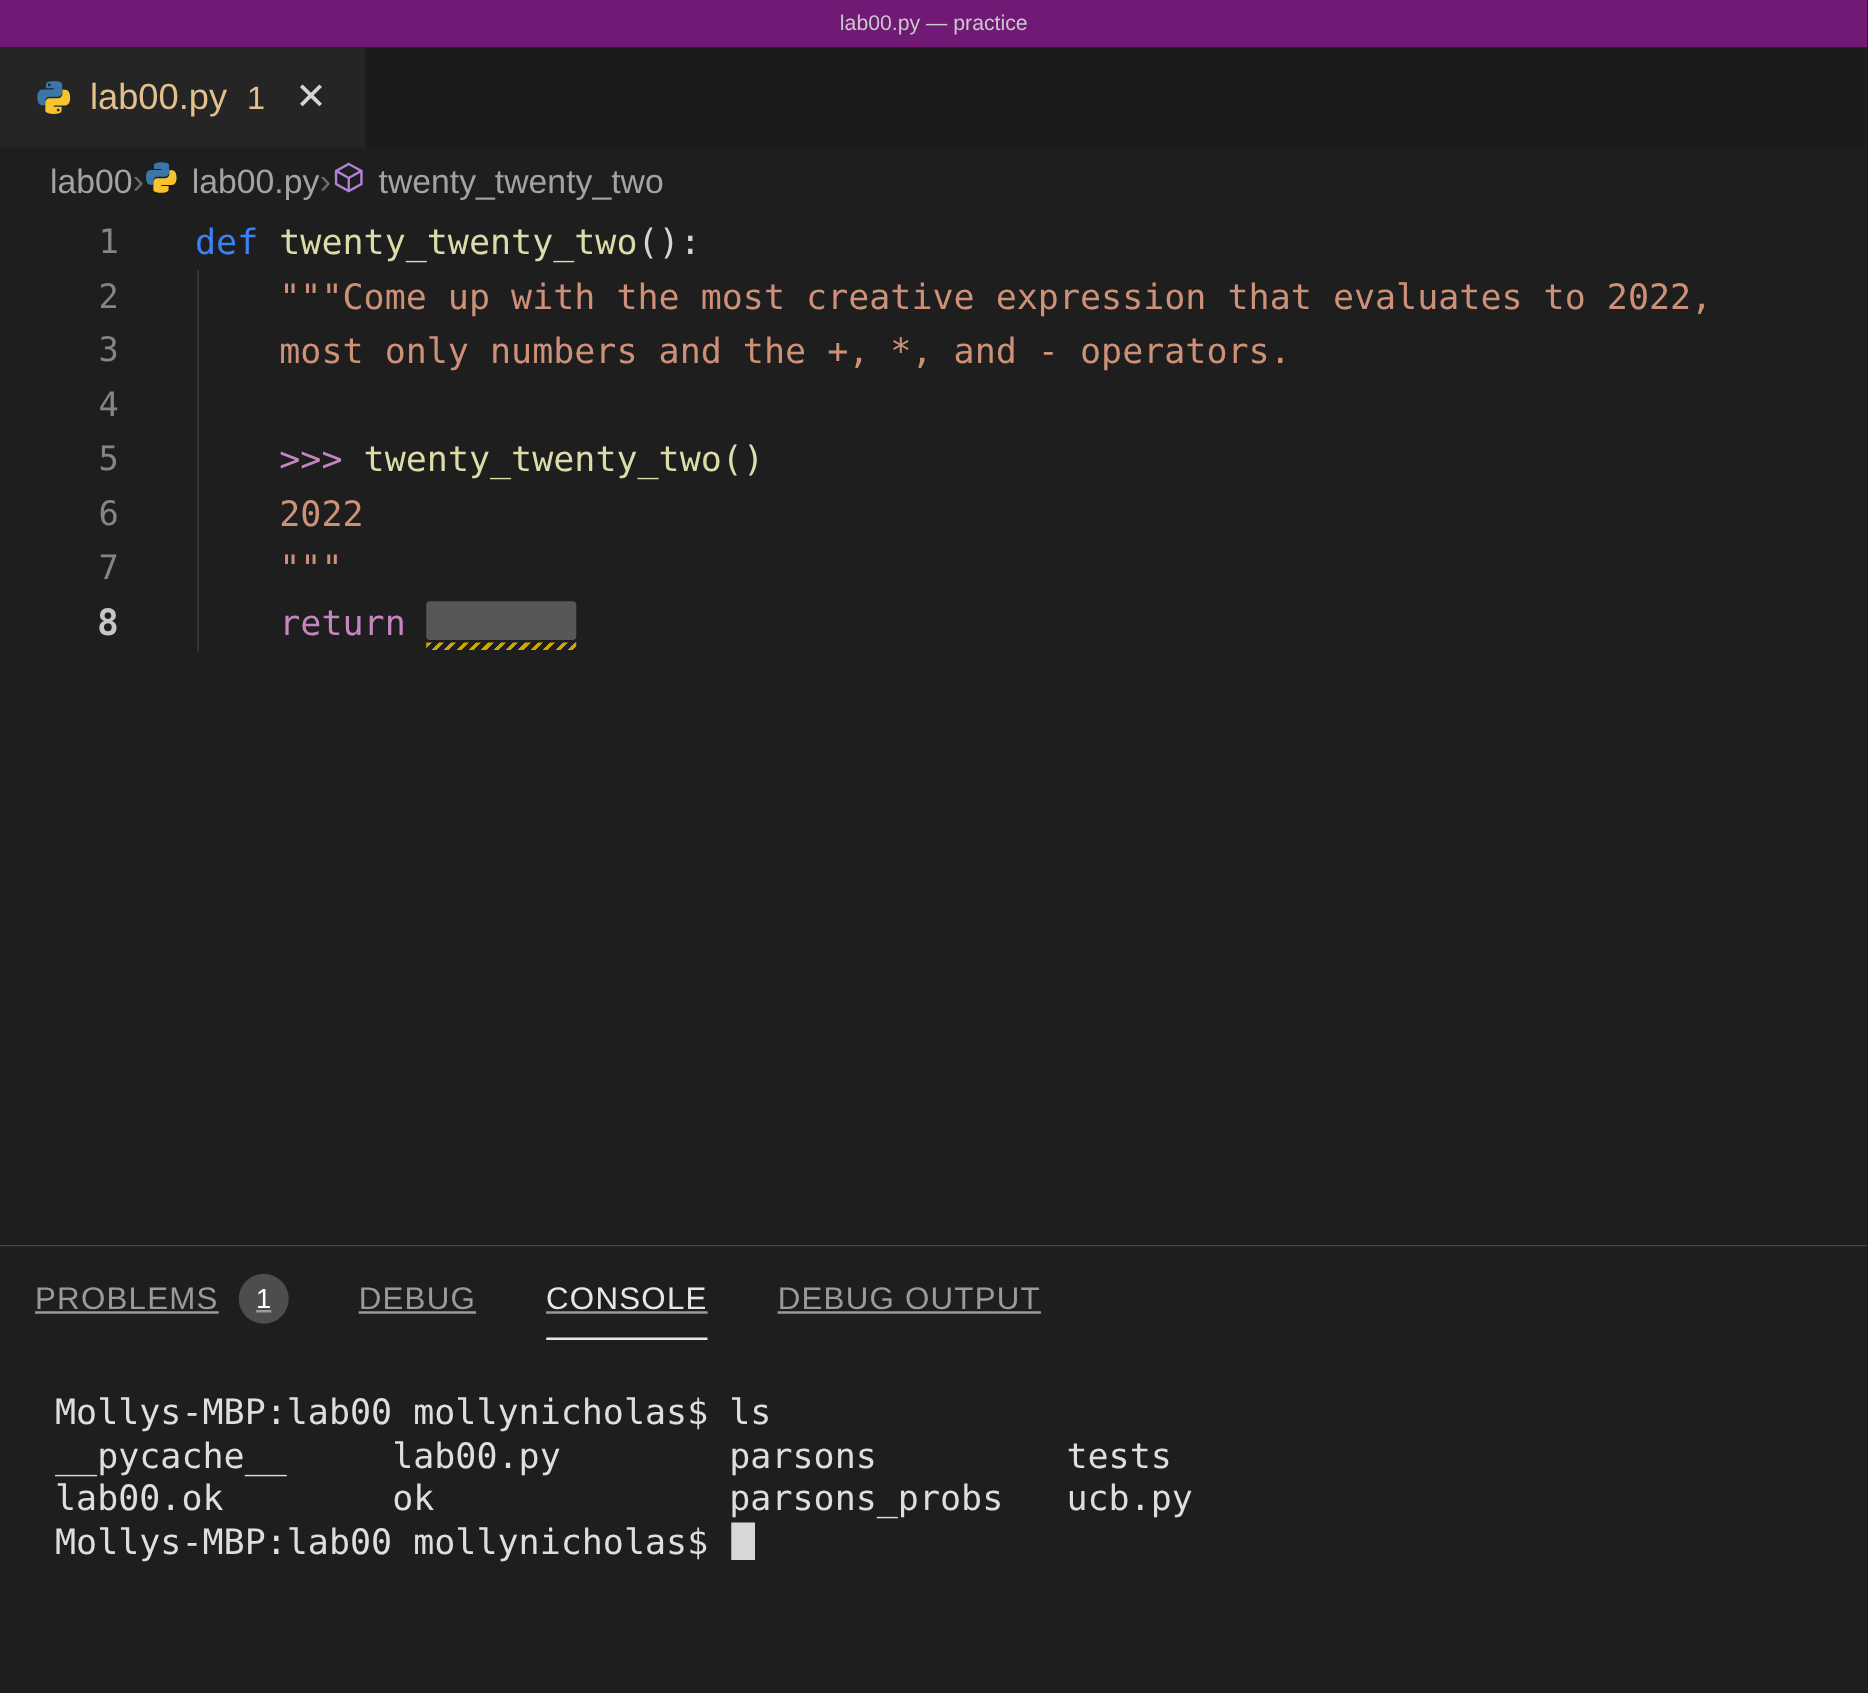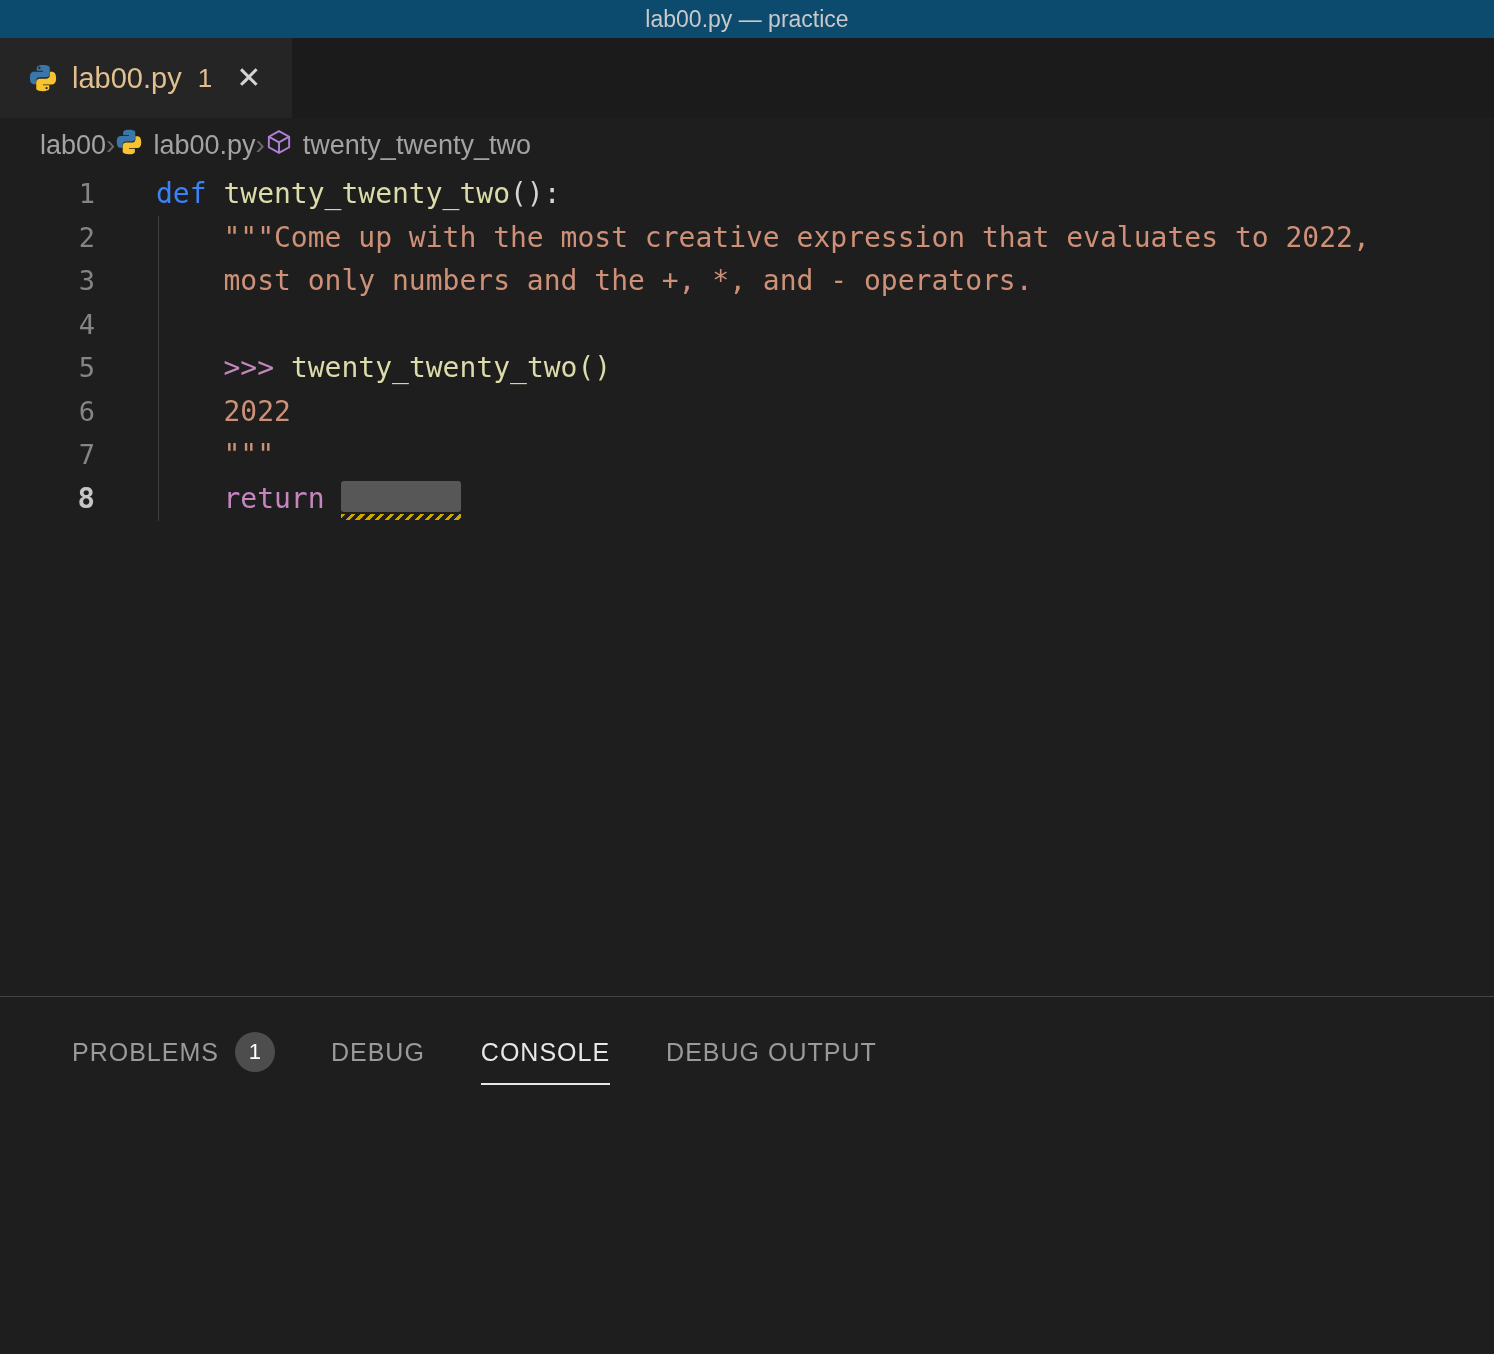--- a/index.html
+++ b/index.html
@@ -1,21 +1,21 @@
 <!DOCTYPE html>
 <html><head>
 <meta charset="utf-8">
 <style>
   * { margin:0; padding:0; box-sizing:border-box; }
   html,body { width:1494px; height:1354px; background:#1e1e1e; overflow:hidden;
               font-family:"Liberation Sans", sans-serif; }
 
   
-  .titlebar { height:38px; background:#0c4a6e; display:flex; align-items:center;
-              justify-content:center; color:#c9c9c9; font-size:23px; }
+  .titlebar { height:38px; background:#701a75; display:flex; align-items:center;
+              justify-content:center; color:#c9c9c9; font-size:17px; }
 
   
   .tabstrip { height:80px; background:#1b1b1b; display:flex; }
   .tab { width:292px; background:#252526; display:flex; align-items:center;
          padding:0 18px 0 28px; gap:14px; cursor:pointer; }
   .tab-icon svg { display:block; }
   .tab-label { color:#e2c08d; font-size:29px; }
   .tab-badge { color:#e2c08d; font-size:26px; margin-left:2px; }
   .tab-close { color:#d4d4d4; font-size:30px; margin-left:10px; line-height:1; }
 
@@ -44,22 +44,22 @@
   .tok-plain  { color:#d4d4d4; }
   .tok-selection { position:relative; display:inline-block; width:120px; height:31px;
                    background:#575757; border-radius:3px; vertical-align:middle;
                    margin-top:-6px; }
   .tok-selection::after { content:""; position:absolute; left:0; right:0; bottom:-8px;
     height:6px;
     background:repeating-linear-gradient(-45deg, transparent 0 2px, #cca700 2px 5px, transparent 5px 7px); }
 
   
   .panel { border-top:1px solid #464646; height:358px; background:#1e1e1e; }
-  .panel-tabs { display:flex; align-items:flex-end; height:88px; padding-left:72px;
-                gap:56px; font-size:25px; letter-spacing:1px; color:#9a9a9a; }
+  .panel-tabs { display:flex; align-items:center; height:88px; padding-left:28px;
+                gap:56px; font-size:25px; letter-spacing:1px; color:#9a9a9a;text-decoration:underline; }
   .ptab { display:flex; align-items:center; gap:16px; height:62px; cursor:pointer;
           border-bottom:2px solid transparent; padding-bottom:2px; }
   .ptab.active { color:#e7e7e7; border-bottom-color:#e7e7e7; }
   .badge { width:40px; height:40px; border-radius:50%; background:#4d4d4d; color:#ffffff;
            font-size:22px; letter-spacing:0; display:flex; align-items:center;
            justify-content:center; }
 
   
   .terminal { padding:28px 0 0 44px; font-family:"DejaVu Sans Mono","Liberation Mono",monospace;
               font-size:28px; color:#dedede; }
@@ -146,13 +146,21 @@
     <div class="ptab">
       <span>DEBUG</span>
     </div>
     <div class="ptab active">
       <span>CONSOLE</span>
     </div>
     <div class="ptab">
       <span>DEBUG OUTPUT</span>
     </div>
   </div>
+  <div class="terminal">
+    <div>
+        <div class="term-line">Mollys-MBP:lab00 mollynicholas$ ls</div>
+        <div class="term-line">__pycache__     lab00.py        parsons         tests</div>
+        <div class="term-line">lab00.ok        ok              parsons_probs   ucb.py</div>
+        <div class="term-line">Mollys-MBP:lab00 mollynicholas$ <span class="term-cursor"></span></div>
+      </div>
+  </div>
 </div>
 
 </body></html>

